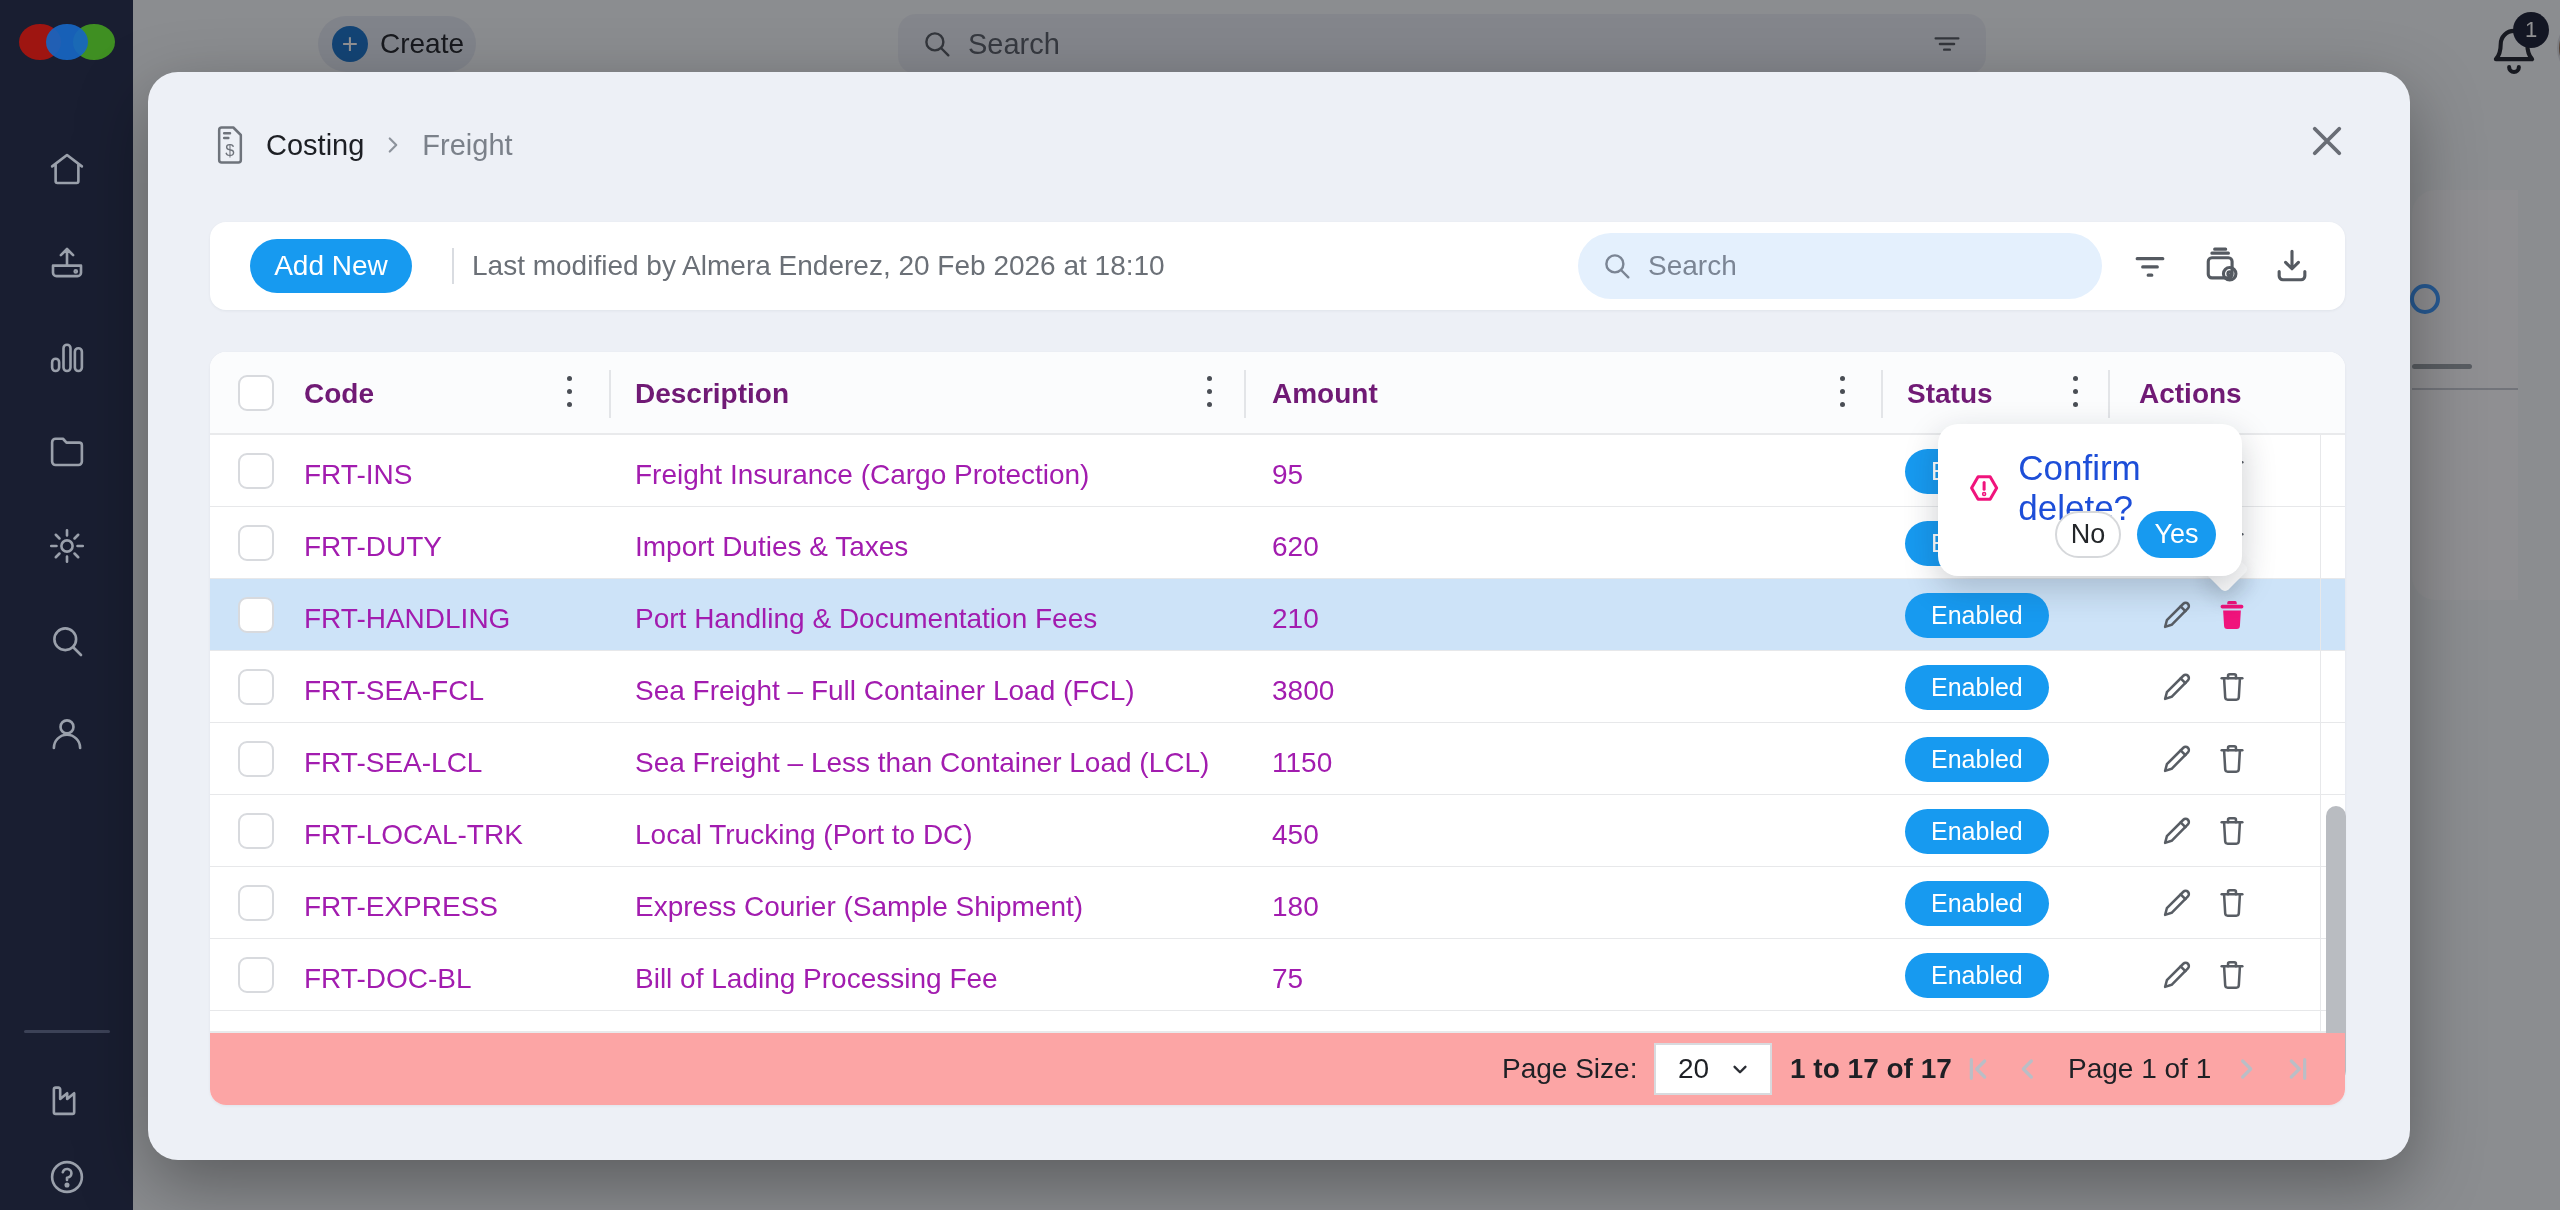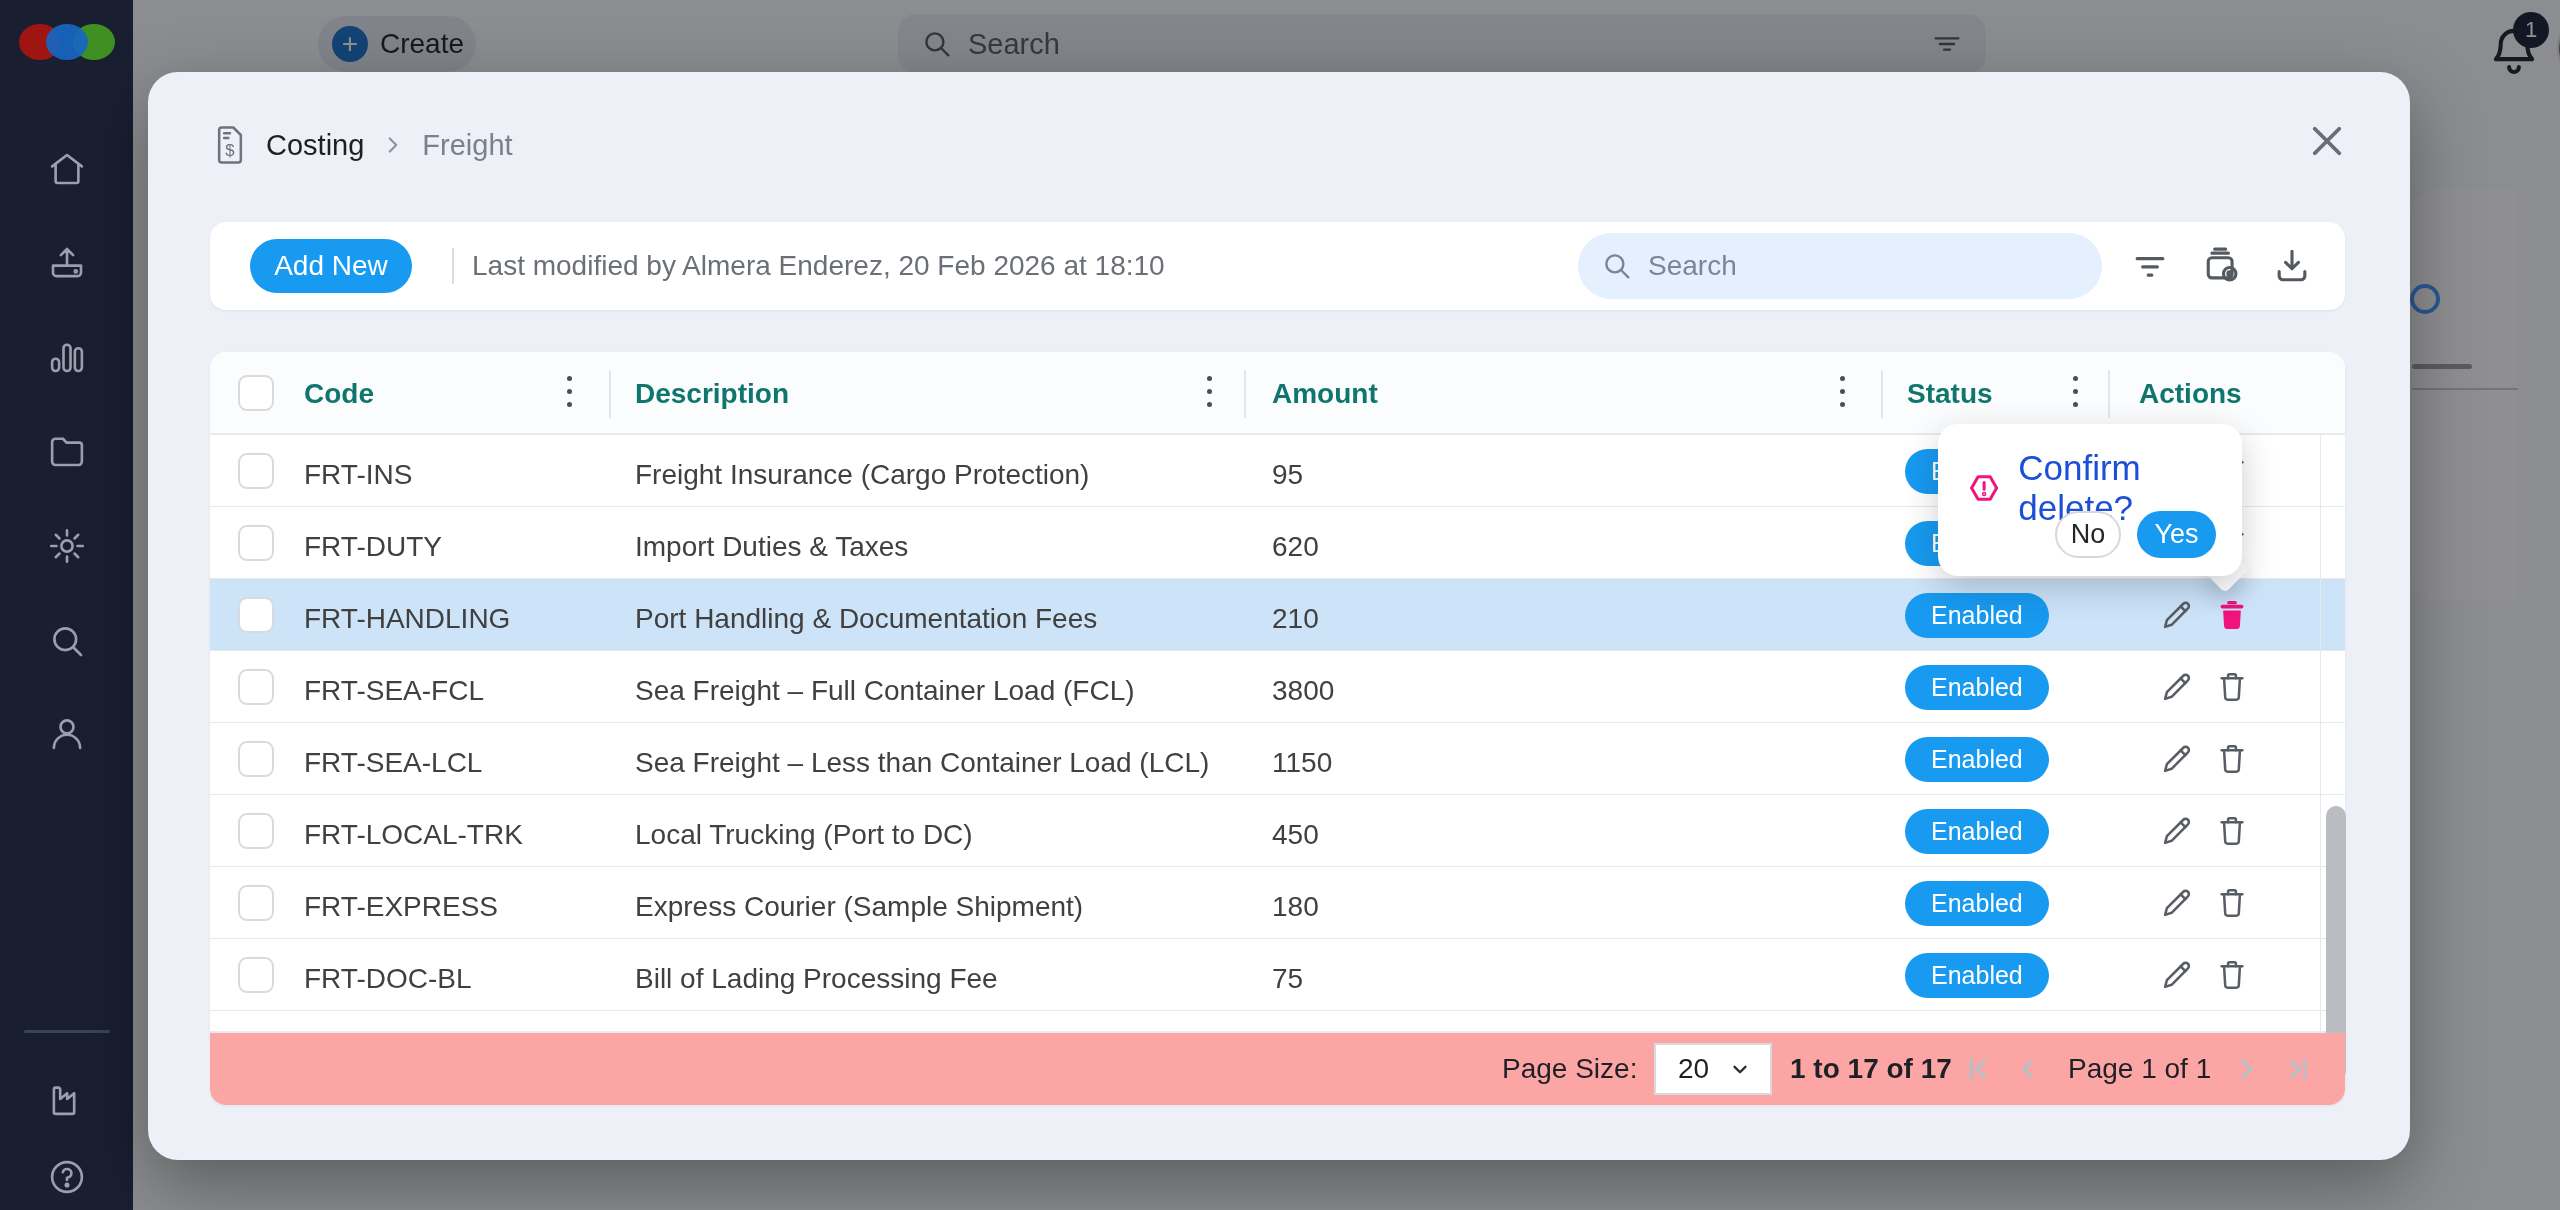--- a/index.html
+++ b/index.html
@@ -82,32 +82,32 @@
     border:none; outline:none; background:transparent; font-size:28px; color:#2a2d33; width:380px;
     font-family:"Liberation Sans", sans-serif;
   }
   #modal-search input::placeholder { color:#7b8594; }
   .tb-icon { position:absolute; top:22px; width:44px; height:44px; }
 
   
   #table-card { left:62px; top:280px; width:2135px; height:753px; }
   #thead { position:absolute; left:0; top:0; width:2135px; height:83px; background:#fbfcfd;
            border-bottom:2px solid #e9eaec; border-radius:16px 16px 0 0; }
-  .hlabel { position:absolute; top:0; height:83px; display:flex; align-items:center; font-size:28px; font-weight:700; color:#0f766e; }
+  .hlabel { position:absolute; top:0; height:83px; display:flex; align-items:center; font-size:28px; font-weight:700; color:#701a75; }
   .kebab { position:absolute; top:24px; width:6px; height:36px; }
   .kebab i { display:block; width:5px; height:5px; border-radius:50%; background:#4a4e55; margin:0 0 8px 0; }
   .colsep { position:absolute; top:18px; width:2px; height:48px; background:#e3e5e8; }
 
   .checkbox { position:absolute; left:28px; top:50%; margin-top:-18px; width:36px; height:36px;
               border:2px solid #d8dade; border-radius:9px; background:#fff; }
 
   #rows { position:absolute; left:0; top:83px; width:2135px; }
   .trow { position:relative; width:2135px; height:72px; border-bottom:1px solid #e7e8ea; background:#fff; }
   .trow.hl { background:#cde3f8; }
-  .cell { position:absolute; top:0; height:80px; display:flex; align-items:center; font-size:28px; color:#404040; }
+  .cell { position:absolute; top:0; height:80px; display:flex; align-items:center; font-size:28px; color:#a21caf; }
   .cell.code { left:94px; } .cell.desc { left:425px; } .cell.amt { left:1062px; }
   .badge { position:absolute; left:1695px; top:14px; height:45px; padding:0 26px; border-radius:23px;
            background:#179af0; color:#fff; font-size:25px; display:inline-flex; align-items:center; }
   .act { position:absolute; top:17px; width:38px; height:38px; cursor:pointer; }
   .act.pencil { left:1948px; } .act.trash { left:2003px; }
   .act svg { width:38px; height:38px; }
   .sliver { position:relative; width:2135px; height:22px; background:#fff; border-bottom:2px solid #e9eaec; }
 
   #vsep { left:2110px; top:83px; width:1px; height:598px; background:#e7e8ea; }
   #scroll-thumb { left:2116px; top:454px; width:20px; height:275px; border-radius:10px; background:#b9bcc1; }

